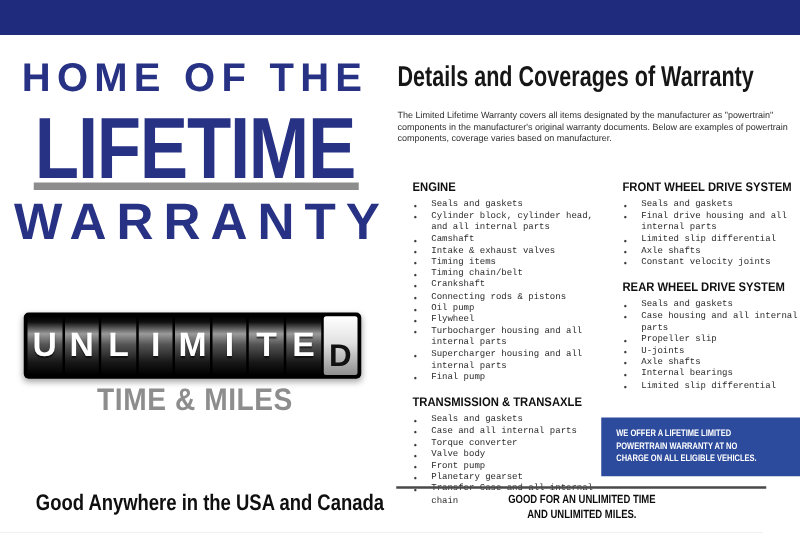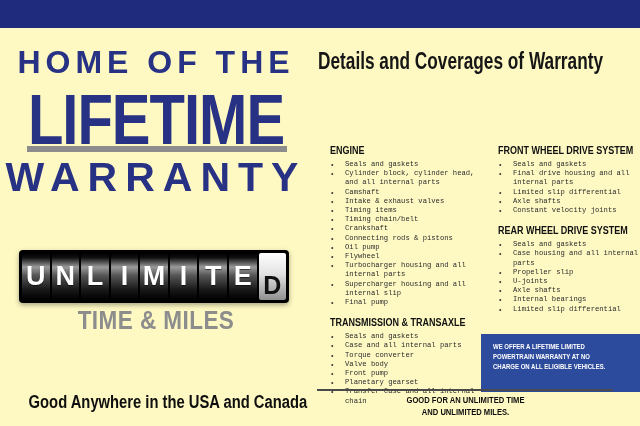--- a/index.html
+++ b/index.html
@@ -1,35 +1,35 @@
 <!DOCTYPE html>
 <html><head>
 <meta charset="utf-8">
 <style>
   html,body { margin:0; padding:0; background:#e8e8e8; }
   .poster {
-    position:relative; width:640px; height:426px; background:#fef9c3;
+    position:relative; width:640px; height:426px; background:#ffffff;
     font-family:"Liberation Sans", sans-serif; overflow:hidden; margin:0 auto;
   }
   
   .top-bar { position:absolute; left:0; top:0; width:640px; height:28px; }
   
   .hl1 {
     position:absolute; left:0; top:46px; width:312px; text-align:center;
     font-weight:bold; font-size:32px; line-height:1; letter-spacing:5px;
     white-space:nowrap;
   }
   .hl2 {
     position:absolute; left:0; top:85px; width:312px; text-align:center;
     font-weight:bold; font-size:58px; line-height:1; letter-spacing:-1px;
     transform:scaleY(1.2); transform-origin:center top; white-space:nowrap;
   }
   .gray-bar { position:absolute; left:27px; top:146px; width:260px; height:6px; }
   .hl3 {
-    position:absolute; left:0; top:157px; width:312px; text-align:center;
+    position:absolute; left:0; top:157px; width:312px; text-align:right;
     font-weight:bold; font-size:41px; line-height:1; letter-spacing:8px;
     white-space:nowrap;
   }
   .odometer {
     position:absolute; left:19px; top:250px; width:270px; height:53px;
     background:#000; border-radius:4px; display:flex; gap:2px; padding:3px;
     box-sizing:border-box; box-shadow:0 2px 5px rgba(0,0,0,0.35);
   }
   .od-cell {
     flex:1; display:flex; align-items:center; justify-content:center;
@@ -68,21 +68,21 @@
   .wsection + .wsection { margin-top:11px; }
   .wsection h3 {
     margin:0 0 4px 0; font-size:10px; line-height:10px; font-weight:bold;
     color:#101010; transform:scaleX(0.9); transform-origin:left top; white-space:nowrap;
   }
   .item-list { list-style:none; margin:0; padding:0; }
   .item-list li { display:flex; font-size:7.2px; line-height:9.2px; color:#2b2b2b; }
   .item-list .bullet { flex:none; width:14px; padding-left:1px; color:#3c3c3c; }
   .item-list .item-text { flex:1;font-family:Liberation Mono, monospace; }
   .callout {
-    position:absolute; left:481px; top:334px; width:159px; height:58px;
+    position:absolute; left:481px; top:334px; width:159px; height:47px;
     box-sizing:border-box; padding:8px 2px 0 12px;
   }
   .callout .c-line {
     color:#fff; font-weight:bold; font-size:7.5px; line-height:10.2px;
     transform:scaleX(0.8); transform-origin:left top; white-space:nowrap;
   }
   .sep-line { position:absolute; left:317px; top:389px; width:296px; height:2px; }
   .good-for { position:absolute; left:318px; top:394px; width:295px; text-align:center; color:#0d0d0d; }
   .good-for .g-line {
     font-weight:bold; font-size:9.5px; line-height:11.5px;
@@ -130,20 +130,21 @@
         <span>D</span>
       </div>
     </div>
 
   <div class="time-miles" style="color: rgb(141, 141, 141);">TIME &amp; MILES</div>
 
   <div class="good-anywhere">Good Anywhere in the USA and Canada</div>
 
   <div class="details-heading">Details and Coverages of Warranty</div>
 
+  <p class="intro">The Limited Lifetime Warranty covers all items designated by the manufacturer as "powertrain" components in the manufacturer's original warranty documents. Below are examples of powertrain components, coverage varies based on manufacturer.</p>
 
   <div class="columns">
     <div class="col-1">
       <div class="wsection">
         <h3>ENGINE</h3>
         <ul class="item-list">
             <li>
               <span class="bullet">•</span>
               <span class="item-text">Seals and gaskets</span>
             </li>
@@ -182,21 +183,21 @@
             <li>
               <span class="bullet">•</span>
               <span class="item-text">Flywheel</span>
             </li>
             <li>
               <span class="bullet">•</span>
               <span class="item-text">Turbocharger housing and all internal parts</span>
             </li>
             <li>
               <span class="bullet">•</span>
-              <span class="item-text">Supercharger housing and all internal slip</span>
+              <span class="item-text">Supercharger housing and all internal parts</span>
             </li>
             <li>
               <span class="bullet">•</span>
               <span class="item-text">Final pump</span>
             </li>
           </ul>
       </div>
       <div class="wsection">
         <h3>TRANSMISSION &amp; TRANSAXLE</h3>
         <ul class="item-list">

